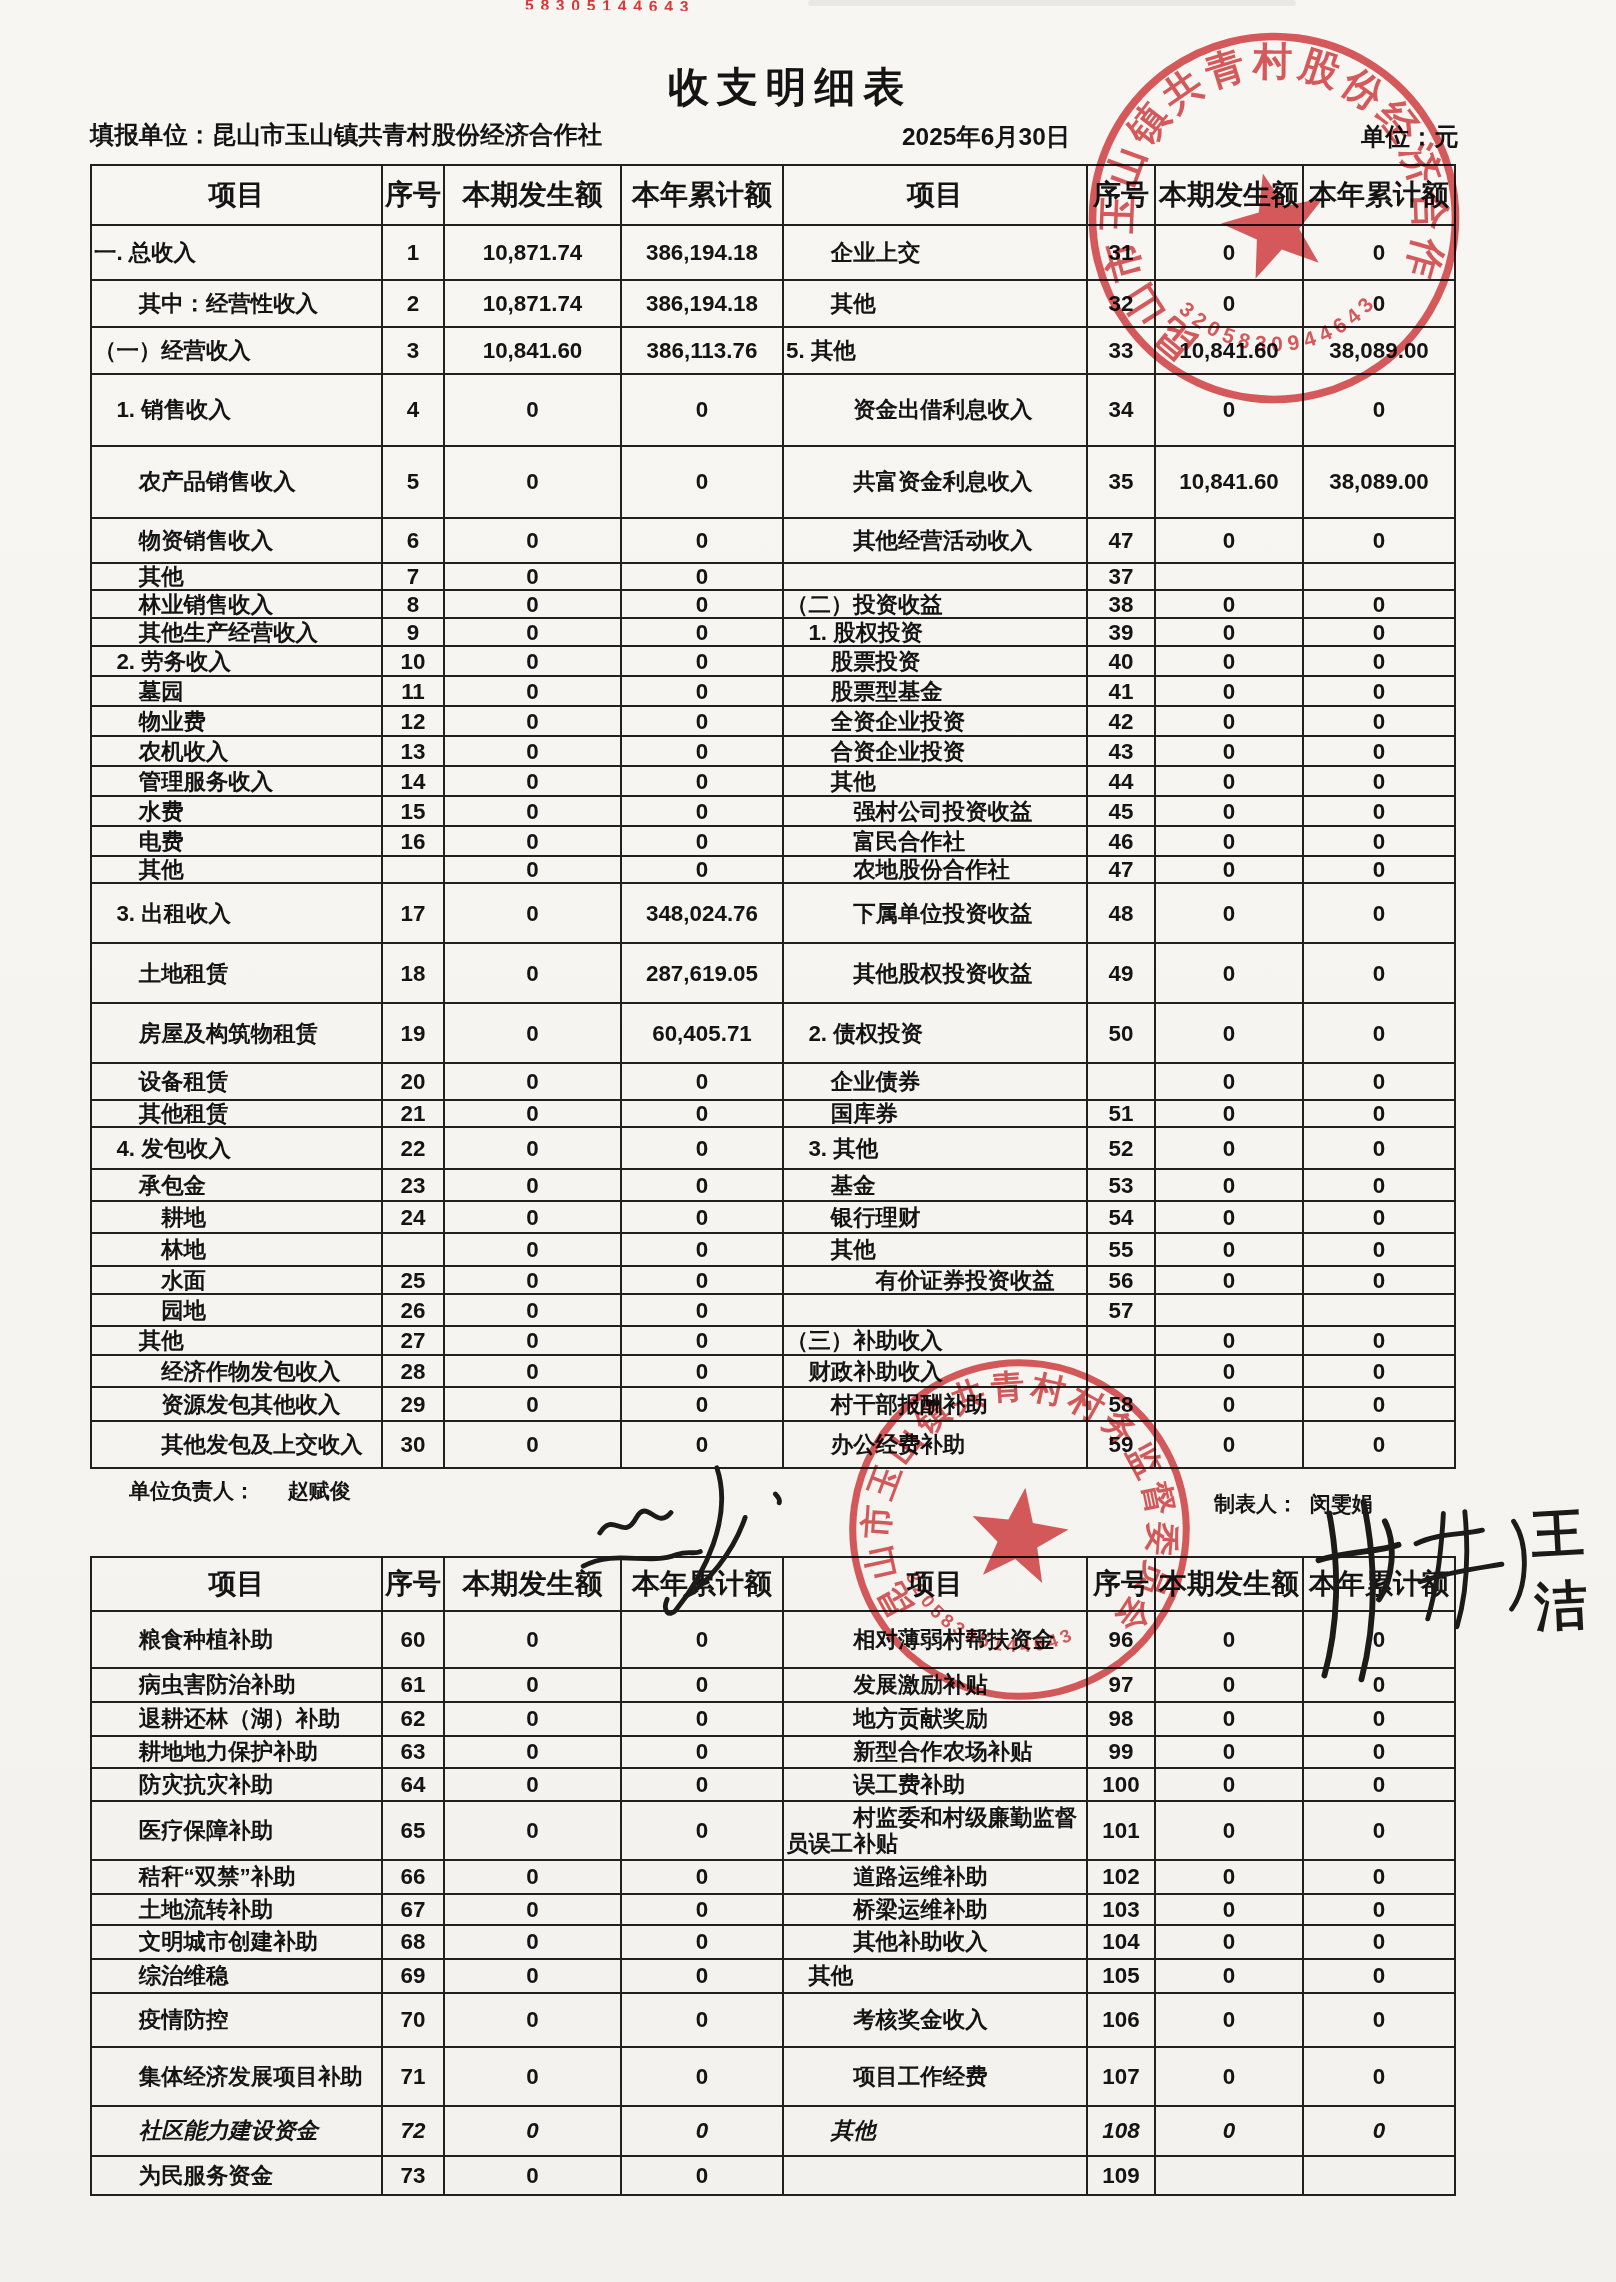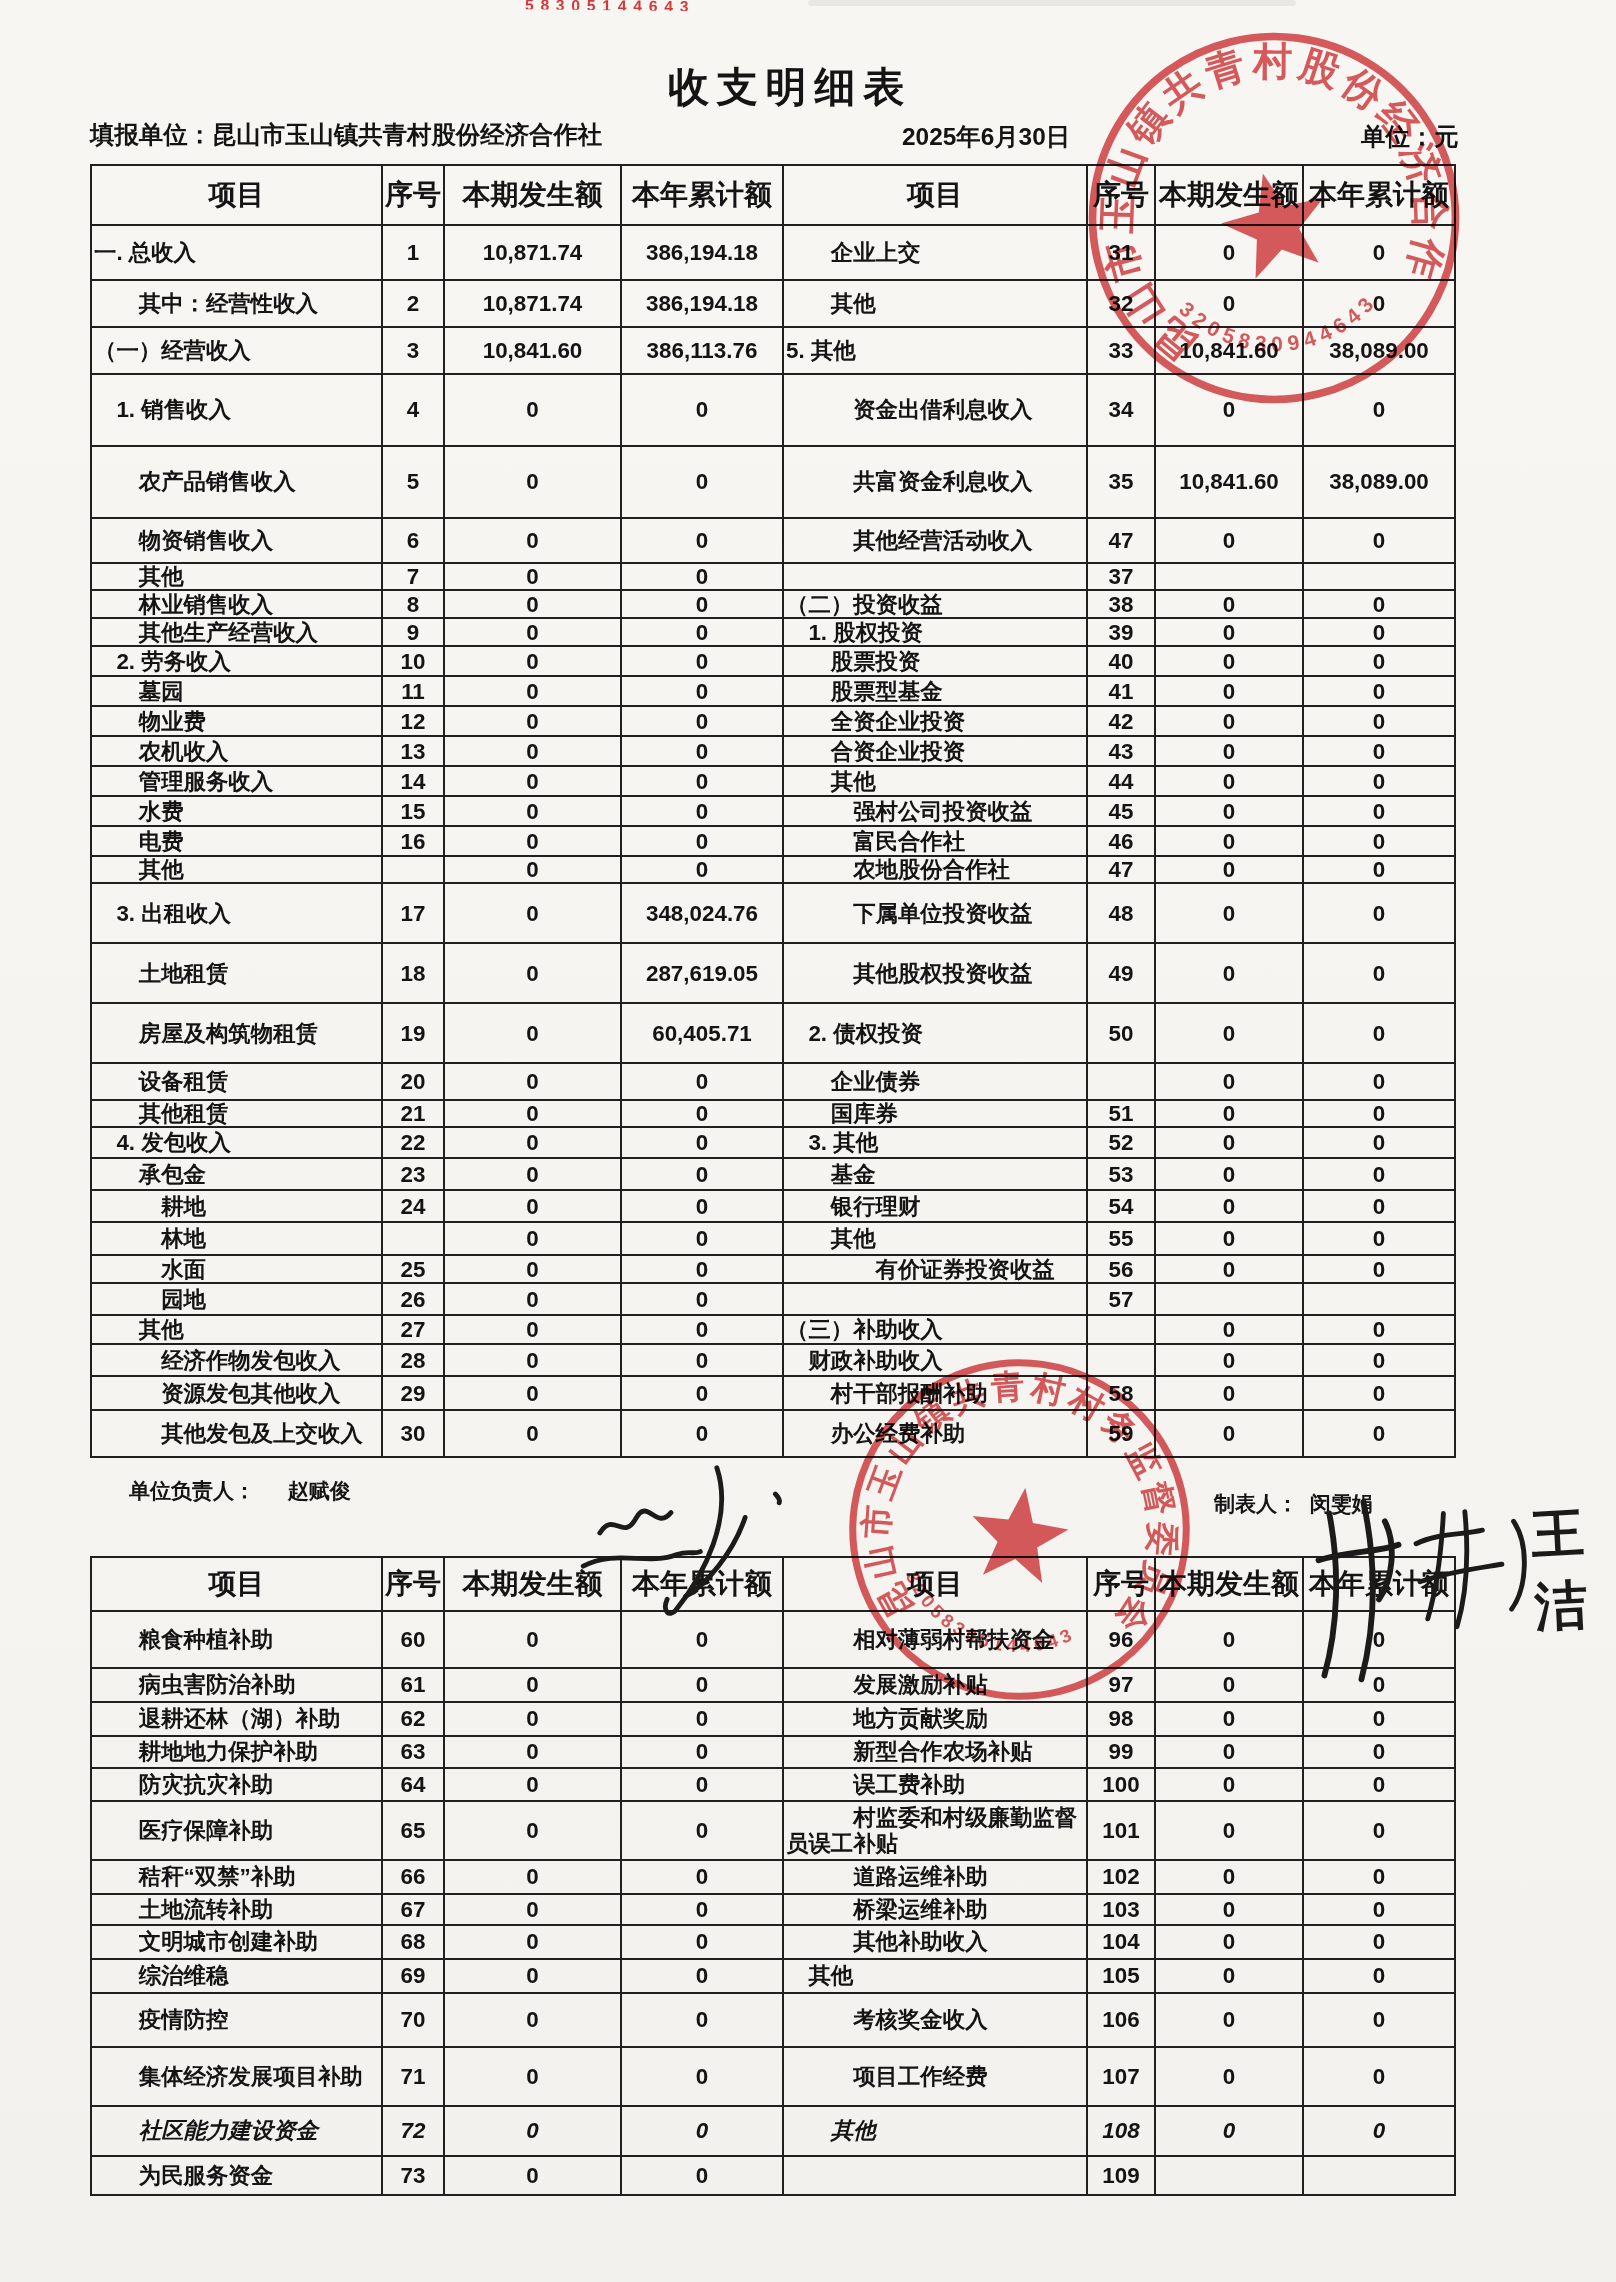--- a/index.html
+++ b/index.html
@@ -287,21 +287,21 @@
         <tr style="height: 27px;">
           <td class="item">　　其他租赁</td>
           <td class="seq">21</td>
           <td class="val">0</td>
           <td class="val">0</td>
           <td class="item">　　国库券</td>
           <td class="seq">51</td>
           <td class="val">0</td>
           <td class="val">0</td>
         </tr>
-        <tr style="height: 31px;">
+        <tr style="height: 42px;">
           <td class="item">　4. 发包收入</td>
           <td class="seq">22</td>
           <td class="val">0</td>
           <td class="val">0</td>
           <td class="item">　3. 其他</td>
           <td class="seq">52</td>
           <td class="val">0</td>
           <td class="val">0</td>
         </tr>
         <tr style="height: 32px;">

